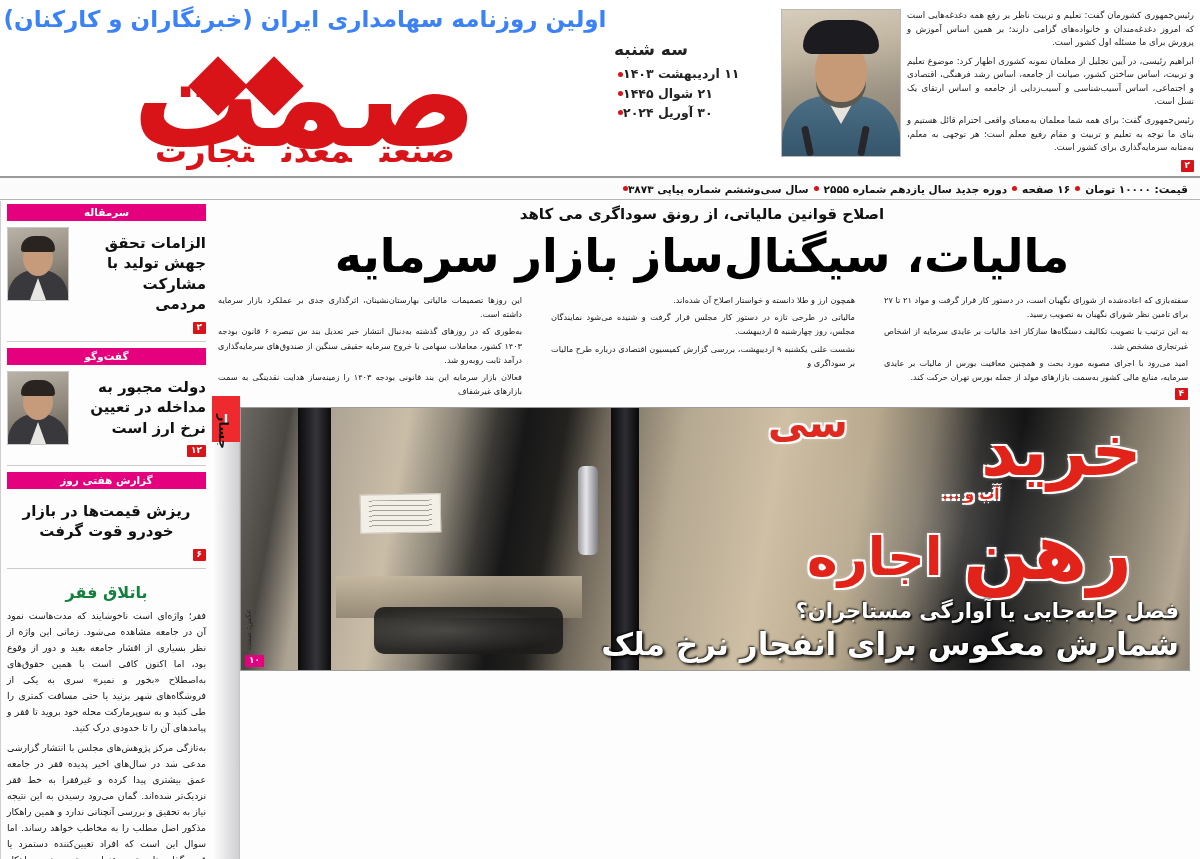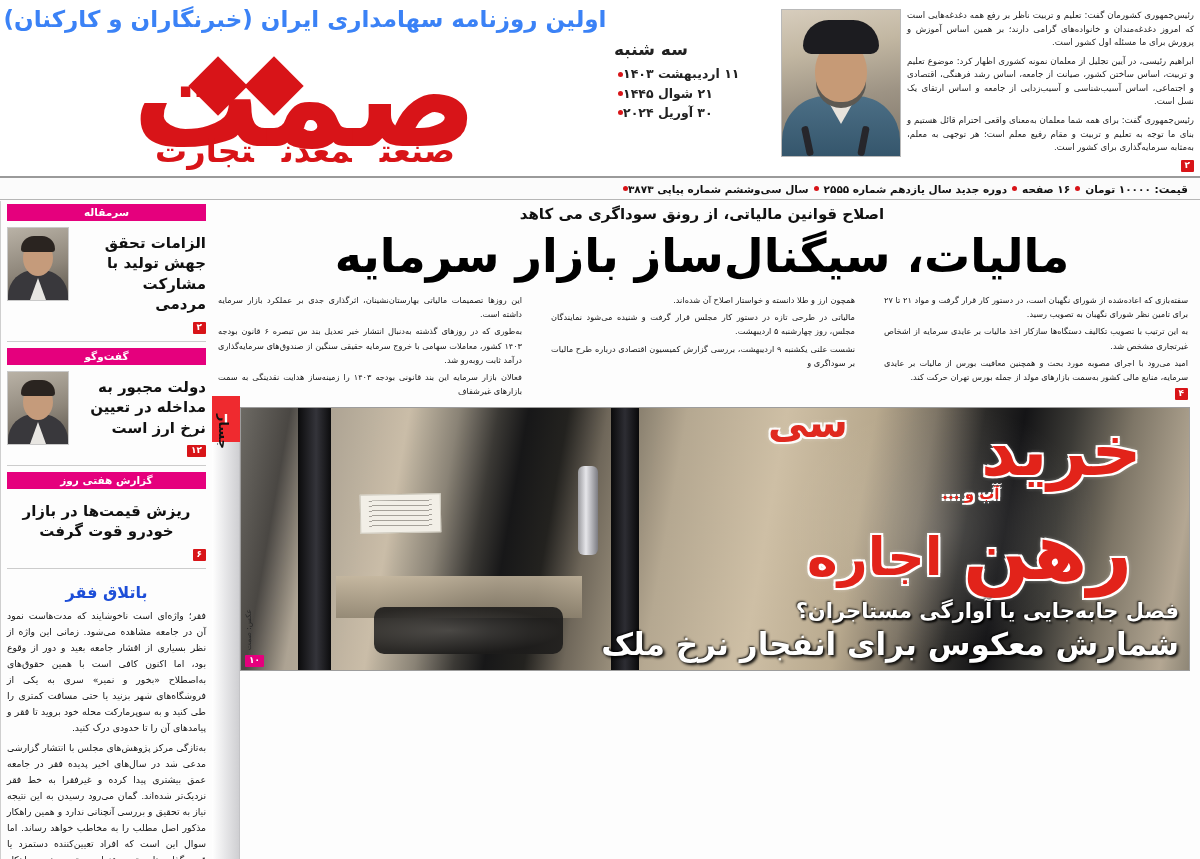--- a/index.html
+++ b/index.html
@@ -253,21 +253,21 @@
   }
   .sb-portrait .shirt {
     position: absolute; left: 50%; bottom: 0;
     transform: translateX(-50%);
     width: 16px; height: 22px; background: #e8e6e2;
     clip-path: polygon(50% 0, 100% 100%, 0 100%);
   }
   .sb-badge-row { margin-top: 3px; }
   .sb-rule { border-top: 1px solid #cccccc; margin: 5px 0 6px 0; }
   .sb-headline-plain {
-    font-size: 16px; font-weight: bold; color: #1d4ed8;
+    font-size: 16px; font-weight: bold; color: #15803d;
     text-align: center; margin: 8px 0 6px 0;
     letter-spacing: -0.4px;
   }
   .sb-body {
     font-size: 9.3px; color: #141414;
     text-align: justify; line-height: 1.72;
     letter-spacing: -0.15px;
   }
   .sb-body p { margin-bottom: 4px; }
 

